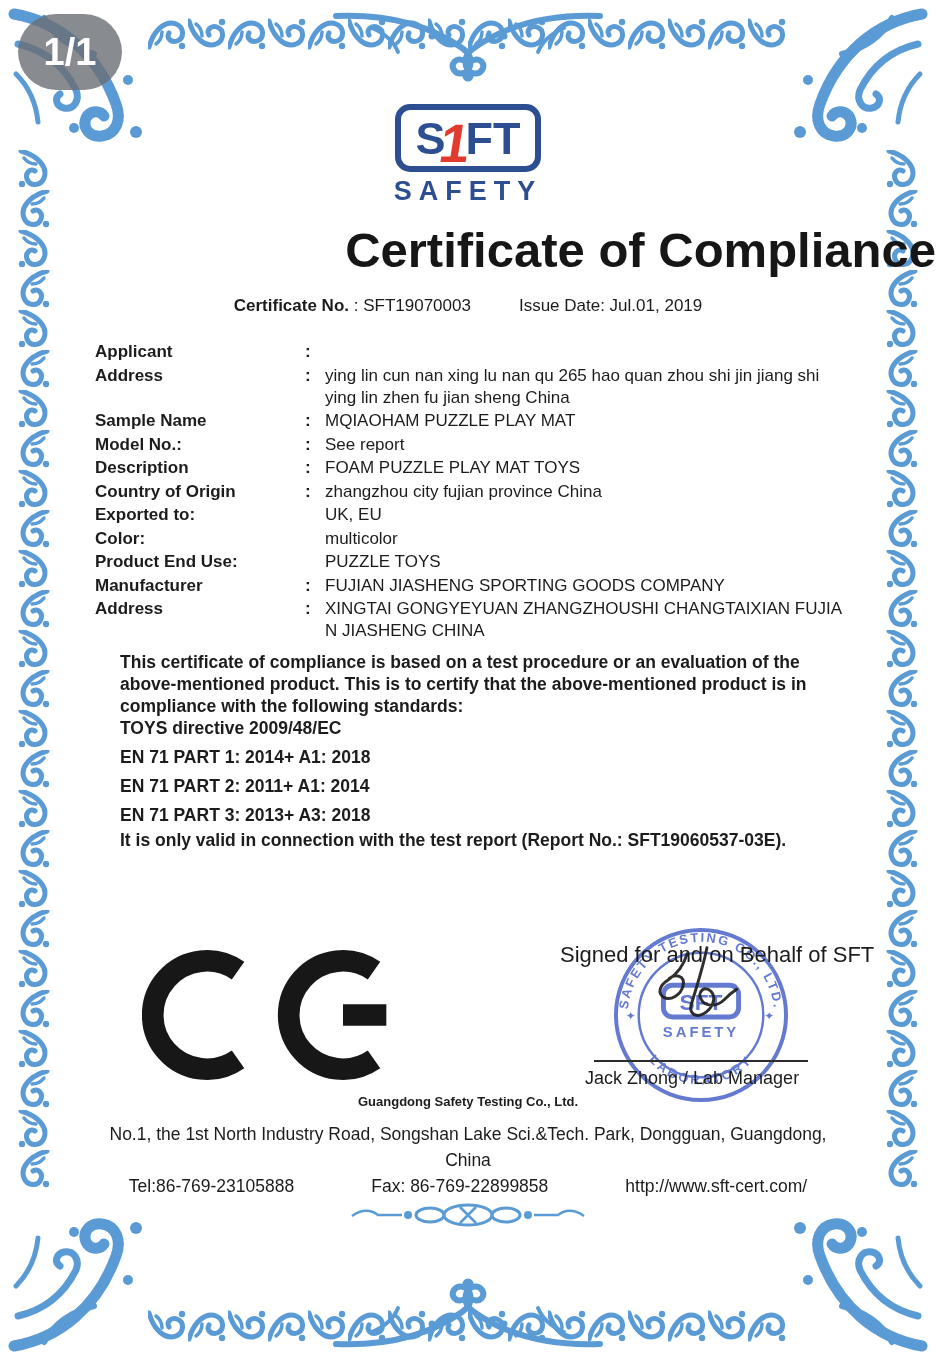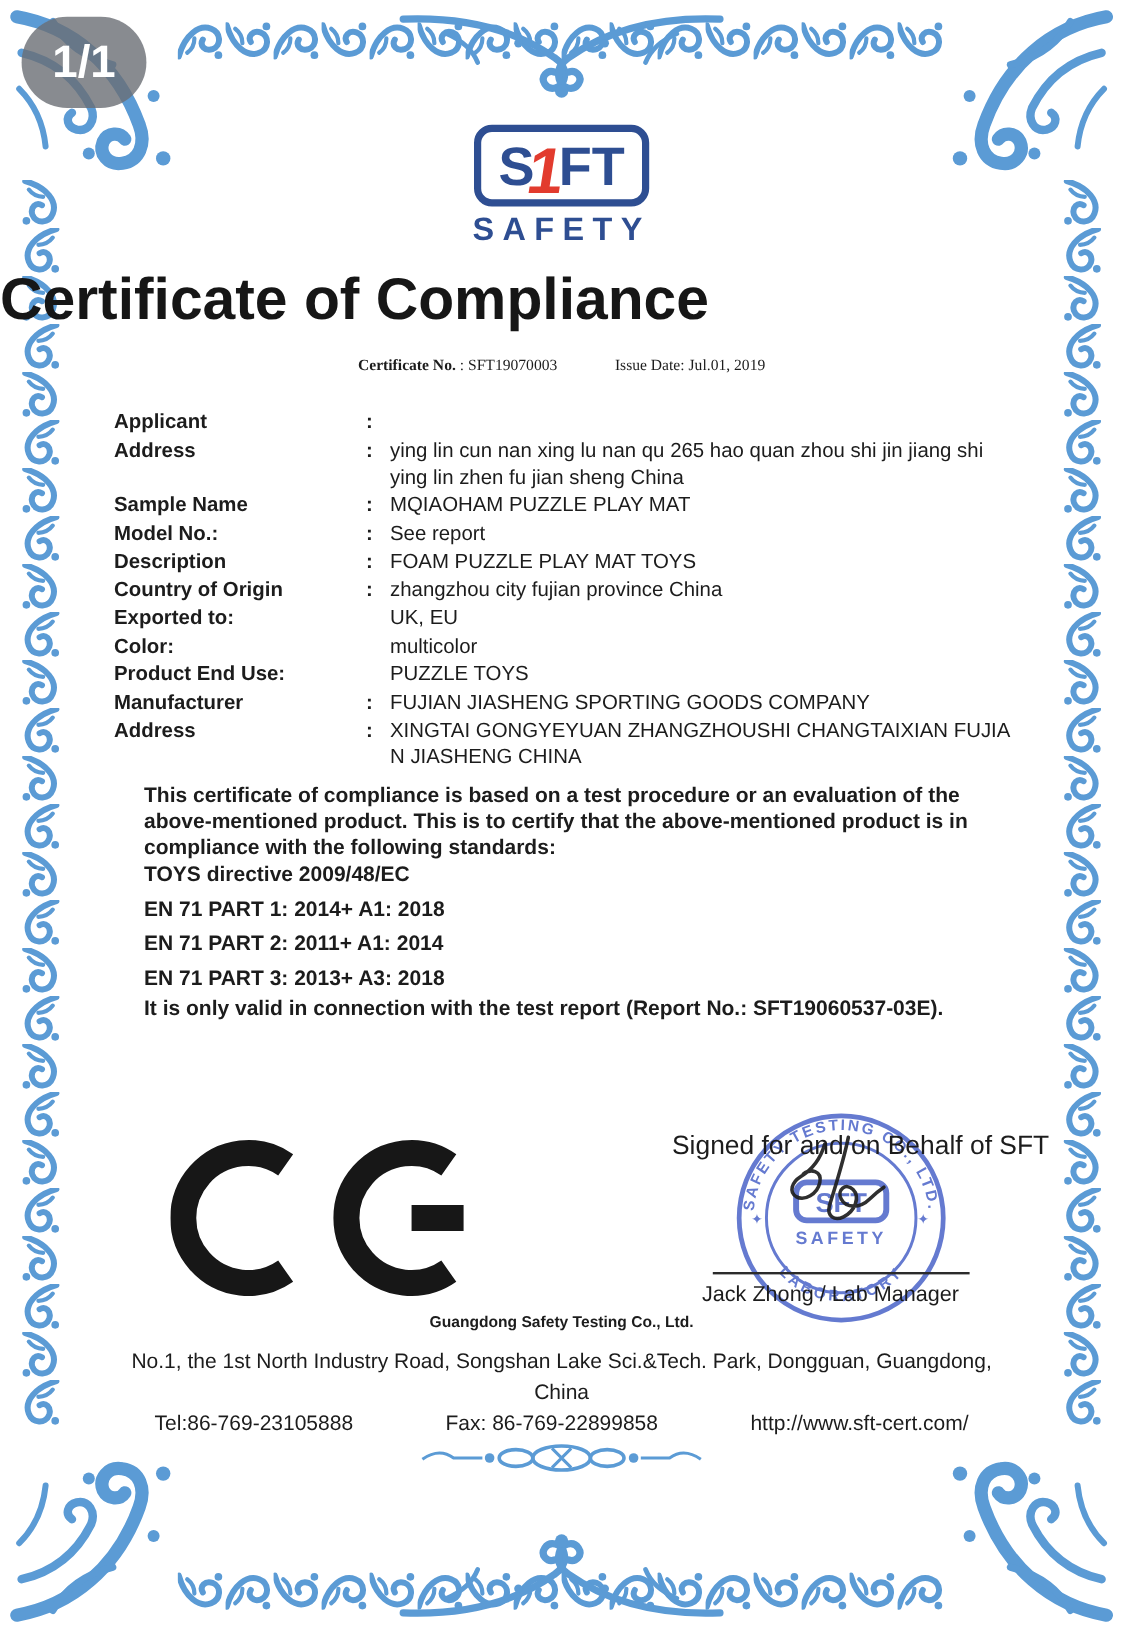--- a/index.html
+++ b/index.html
@@ -32,24 +32,24 @@
   
   .logo-block{position:absolute;top:104px;left:0;right:0;text-align:center;}
   .logo-rect{display:inline-flex;align-items:center;justify-content:center;
       border:6px solid #2e4e92;border-radius:15px;padding:0 14px;height:56px;}
   .logo-rect span{font-weight:800;font-size:45px;color:#2e4e92;line-height:1;}
   .logo-rect .one{color:#e23b2e;font-size:54px;margin:0 -5px;position:relative;top:5px;
       transform:skewX(-9deg);z-index:2;}
   .logo-sub{margin-top:4px;font-size:27px;font-weight:800;color:#2e4e92;letter-spacing:7px;}
 
   
-  .doc-title{position:absolute;top:222px;left:0;right:0;text-align:left;
+  .doc-title{position:absolute;top:222px;left:0;right:0;text-align:right;
       font-size:49px;font-weight:bold;color:#161616;}
   .certline{position:absolute;top:296px;left:0;right:0;display:flex;justify-content:center;
-      gap:48px;font-size:13px;font-family:Liberation Serif, serif;}
+      gap:48px;font-size:17px;}
   .certline b{font-weight:bold;}
 
   
   .fields{position:absolute;top:341px;left:95px;width:756px;font-size:17px;line-height:22px;}
   .frow{display:grid;grid-template-columns:210px 20px 1fr;margin-bottom:1.5px;}
   .flabel{font-weight:bold;}
   .fcolon{font-weight:bold;}
   .fvalue{white-space:pre-line;}
 
   

